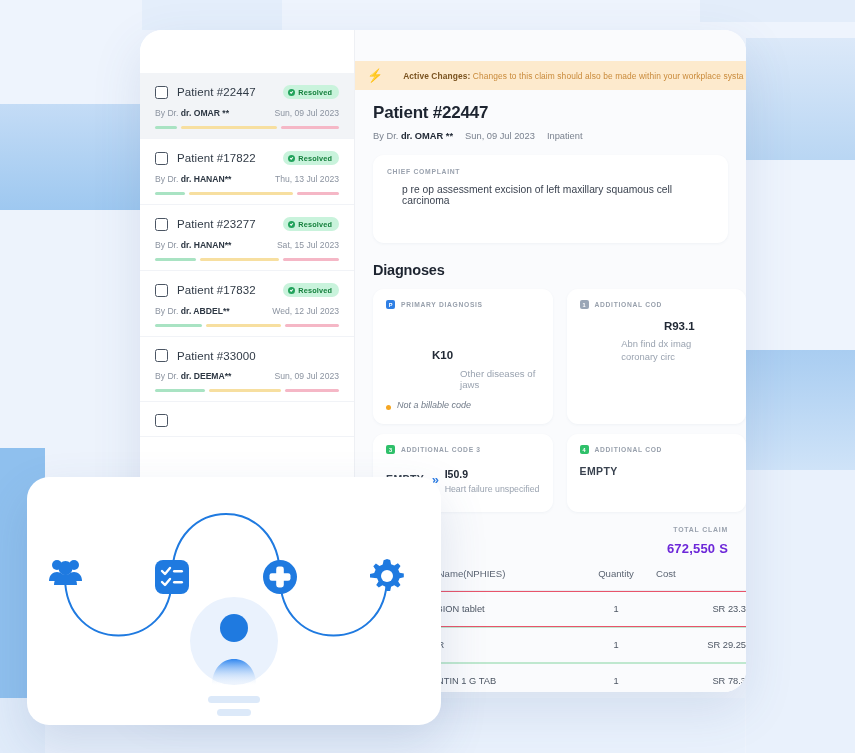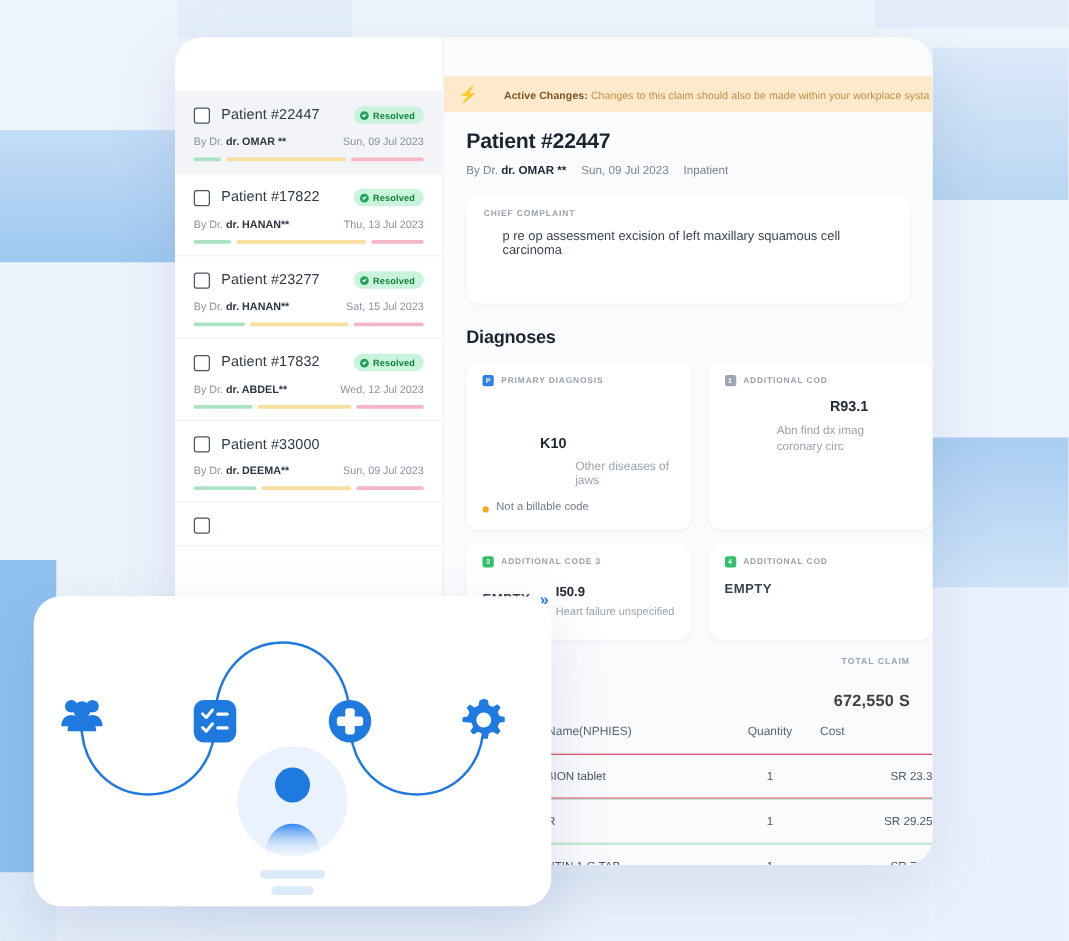--- a/index.html
+++ b/index.html
@@ -138,36 +138,36 @@
     font-size: 5.6px; color: #fff; font-weight: bold; flex: 0 0 9px;
   }
   .dx-ico-blue { background: #2f7fe4; }
   .dx-ico-grey { background: #9aa6b6; }
   .dx-ico-green { background: #2fc06a; }
   .dx-lab { font-size: 6.7px; letter-spacing: .7px; color: #98a0ac; font-weight: bold;
             white-space: nowrap; }
   .dx-body { margin-top: 11px; display: flex; align-items: center; gap: 7px; }
   .dx-code { font-size: 11.5px; font-weight: bold; color: #212935; margin-left: 46px; }
   .dx-desc { font-size: 9.6px; color: #9aa3b0; margin-top: 48px; }
-  .dx-sub { margin-top: 10px; display: flex; align-items: flex-end; gap: 6px; }
+  .dx-sub { margin-top: 10px; display: flex; align-items: flex-end; gap: 6px; font-style: italic; }
   .dot-amber { width: 5px; height: 5px; border-radius: 50%; background: #f5a623; }
   .dx-sub-t { font-size: 9px; color: #707a88; }
   .dx-empty { font-size: 10.5px; font-weight: bold; color: #39424f; letter-spacing: .4px; }
   .dx-arrow { color: #2f7fe4; font-size: 13px; font-weight: bold; letter-spacing: -2px; }
   .dx-change { display: flex; align-items: center; justify-content: space-between;
                margin-top: 10px; }
   .dx-new { text-align: left; }
   .dx-new-code { font-size: 10.5px; font-weight: bold; color: #212935; }
   .dx-new-desc { font-size: 8.8px; color: #9aa3b0; margin-top: 2px; }
   .dx-stack { display:flex; flex-direction:column;align-items:center; }
   .dx-desc-wrap { margin-top: 6px; font-size: 9.4px; color: #9aa3b0; line-height: 1.35; }
 
   .totals { margin: 14px 18px 0 0; text-align: right; padding-right: 0; }
   .tot-lab { font-size: 6.9px; letter-spacing: .8px; color: #9aa2ae; font-weight: bold; }
-  .tot-val { margin-top: 20px; font-size: 13px; font-weight: bold; color: #404040; letter-spacing: .2px; }
+  .tot-val { margin-top: 8px; font-size: 13px; font-weight: bold; color: #6d28d9; letter-spacing: .2px; }
 
   .tbl { margin-top: 12px; background: #fafbfd; }
   .tbl-head {
     display: grid; grid-template-columns: 48px 1fr 80px 90px;
     font-size: 9.6px; color: #5c6573; padding: 0 0 11px 0;
     border-bottom: 1px solid #e9ecf1;
   }
   .th-c { text-align: center; }
   .th-r { text-align: left; }
   .tbl-row {

